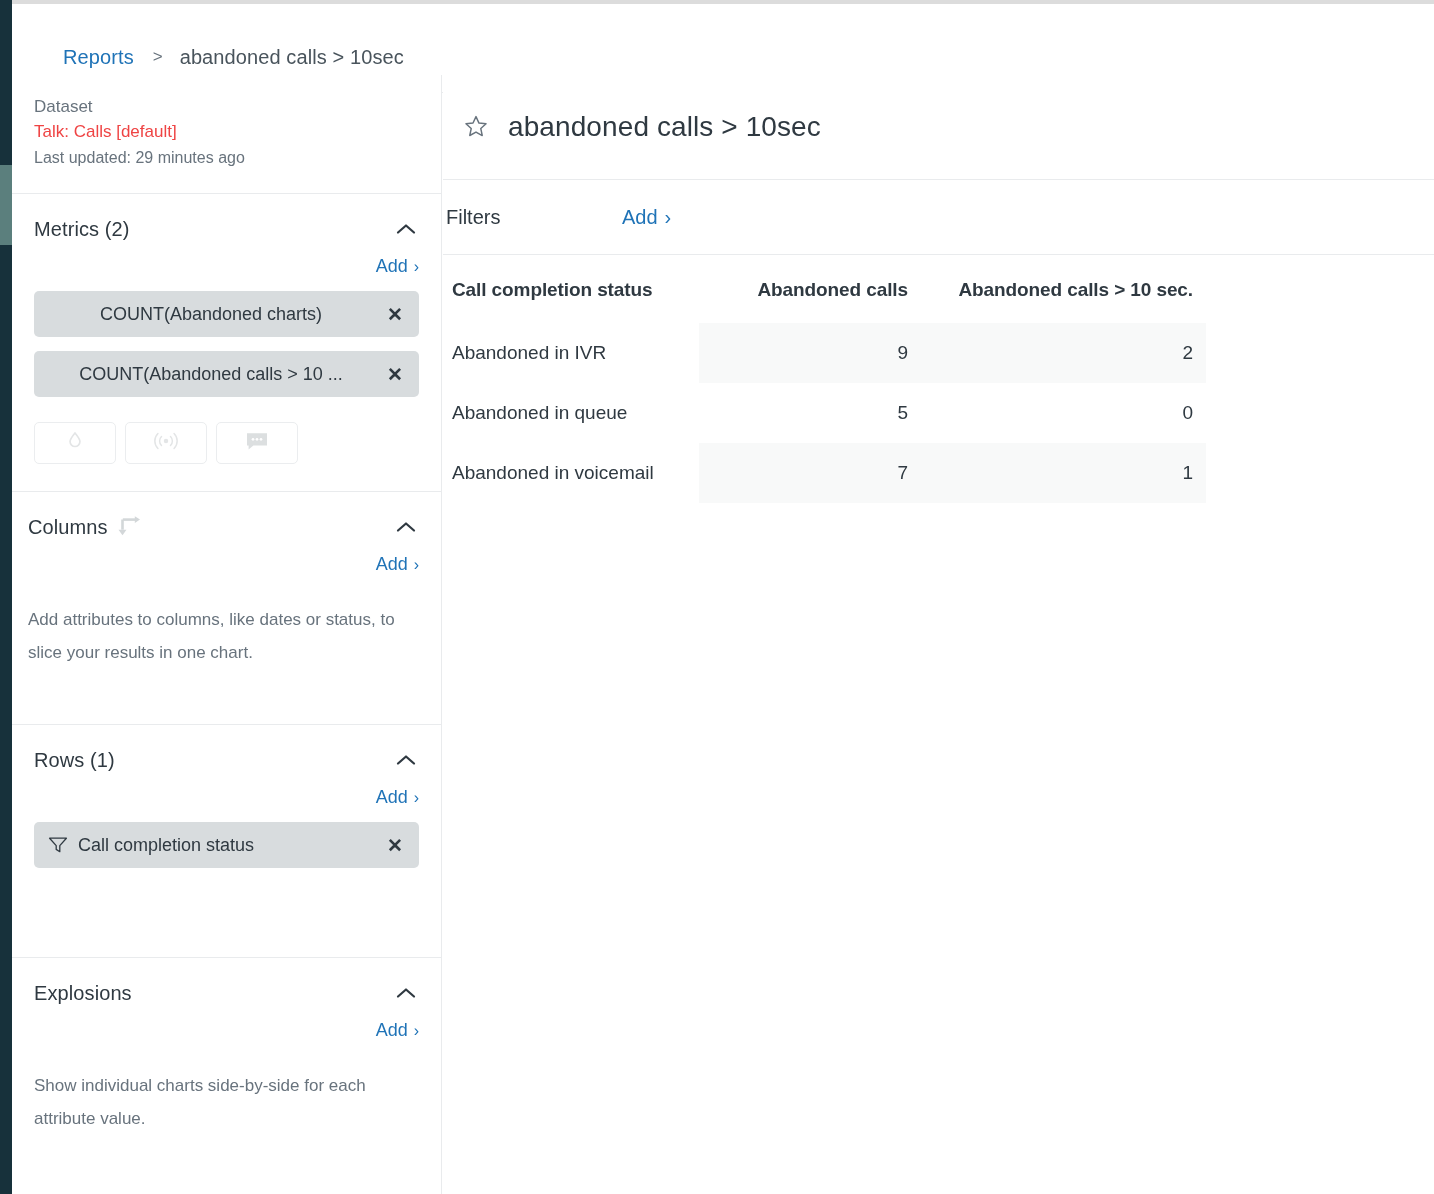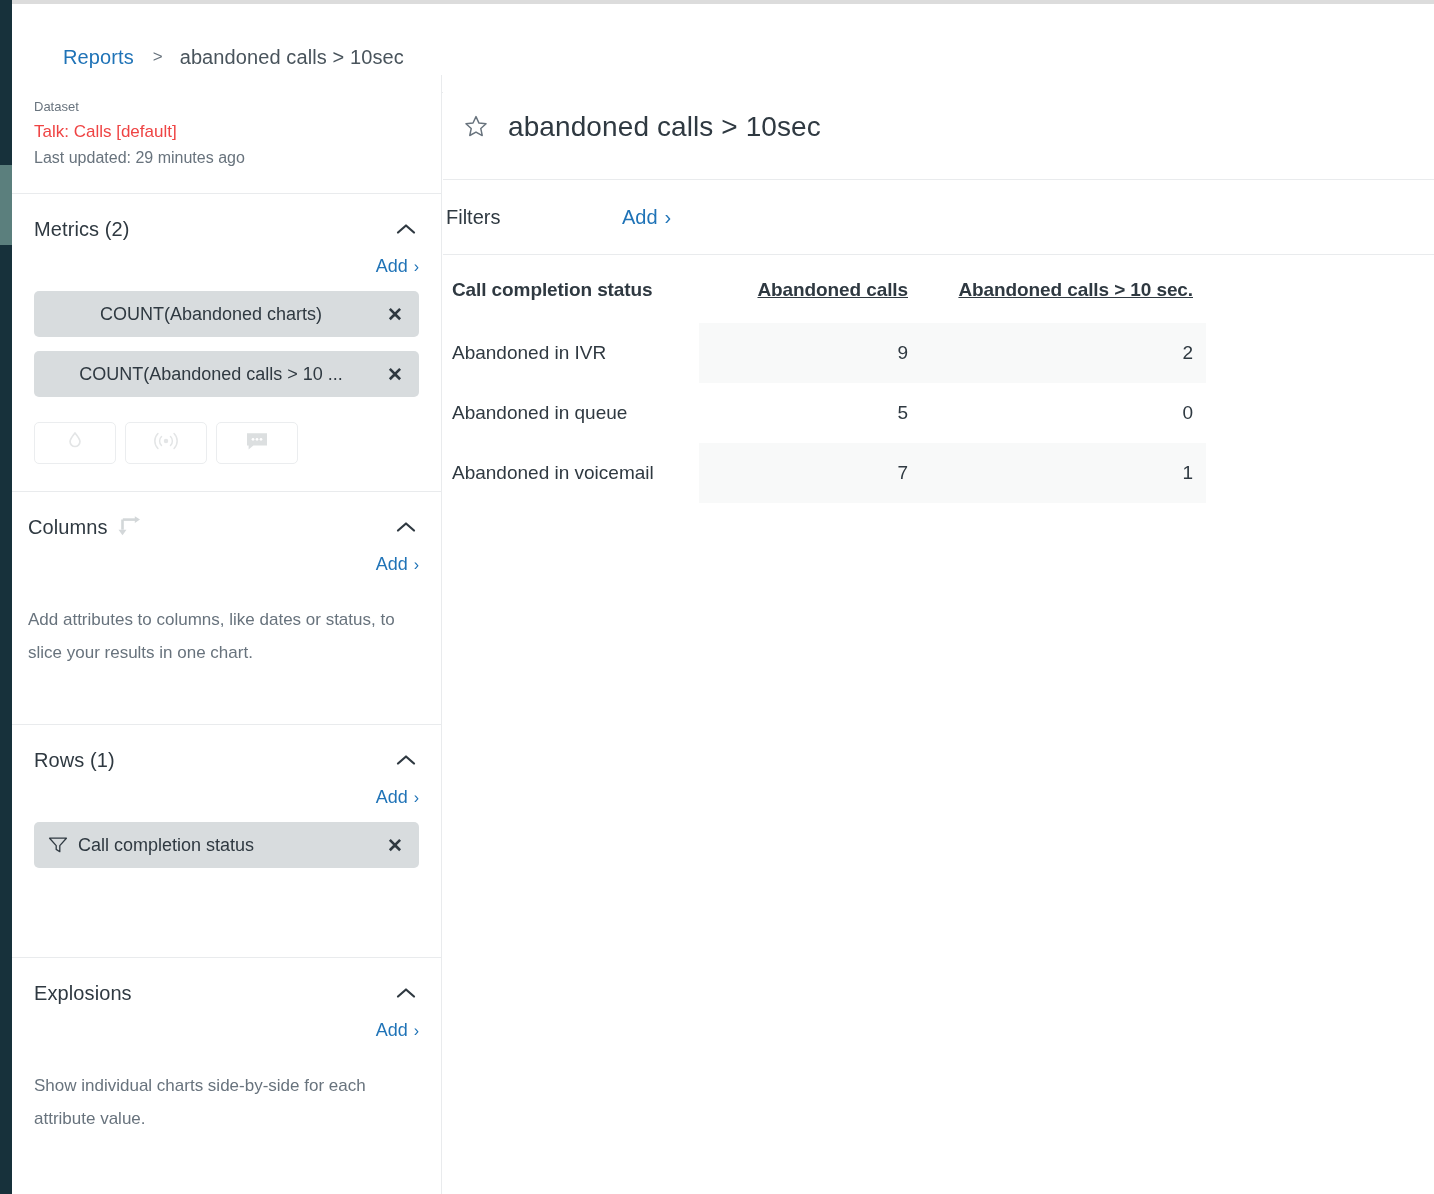--- a/index.html
+++ b/index.html
@@ -87,21 +87,21 @@
     overflow: hidden;
   }
   .panel {
     border-bottom: 1px solid #e9ebed;
     padding: 0 22px;
   }
   .dataset-panel {
     padding: 20px 22px 22px 22px;
   }
   .dataset-label {
-    font-size: 13px;
+    font-size: 17px;
     color: #68737d;
     line-height: 24px;
   }
   .dataset-name {
     font-size: 17px;
     color: #ef4444;
     line-height: 26px;
   }
   .dataset-updated {
     font-size: 16px;
@@ -270,21 +270,20 @@
     font-size: 19px;
     color: #2f3941;
     font-weight: bold;
     padding: 24px 0 22px 0;
     text-align: left;
     letter-spacing: -0.1px;
   }
   table.report-table th.num {
     text-align: right;
     padding-right: 13px;
-    text-decoration: underline;
   }
   table.report-table td {
     font-size: 19px;
     color: #2f3941;
     height: 60px;
     padding: 0;
     vertical-align: middle;
   }
   table.report-table td.lbl { padding-left: 0; }
   table.report-table td.num {

